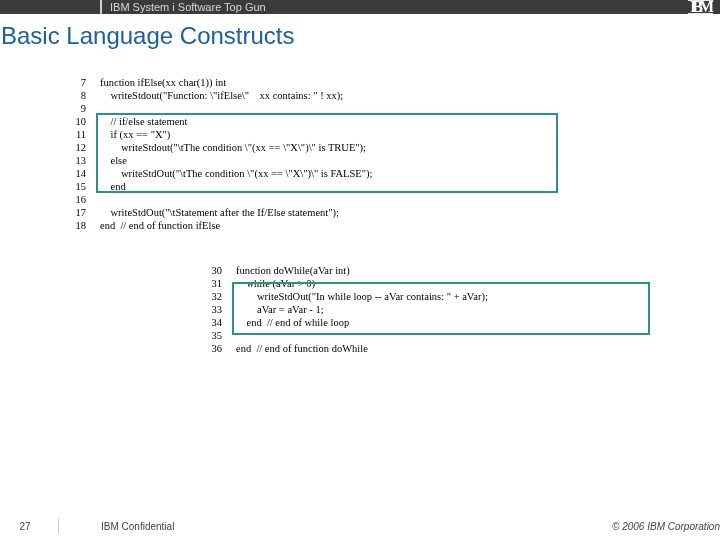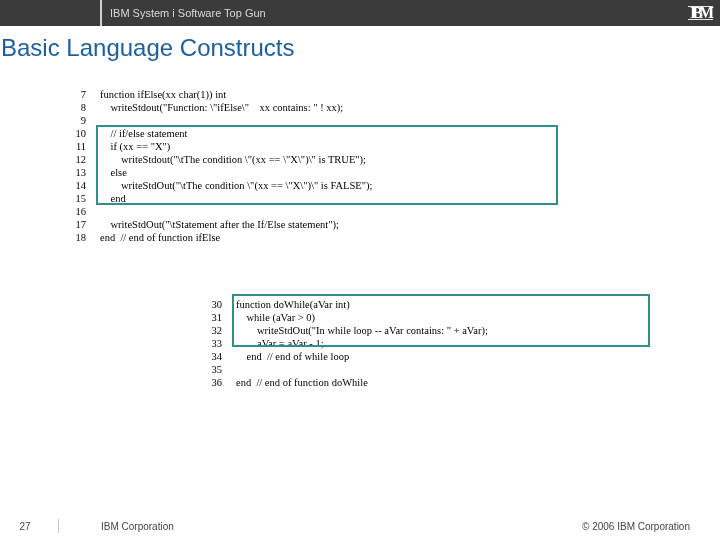--- a/index.html
+++ b/index.html
@@ -1,18 +1,18 @@
 <!DOCTYPE html>
 <html><head>
 <meta charset="utf-8">
 <style>
   * { box-sizing: border-box; margin: 0; padding: 0; }
   html, body { width: 720px; height: 540px; font-family: Arial, Helvetica, sans-serif; background: #fff; overflow: hidden; }
   .header {
-    height: 26px;
+    height: 14px;
     background: #3b3b3b;
     color: #d8d8d8;
     display: flex;
     align-items: center;
     justify-content: space-between;
     padding: 0 10px 0 0;
     font-size: 11px;
   }
   .header-left { display: flex; align-items: center; height: 100%; }
   .header-bar { width: 2px; height: 100%; background: #d0d0d0; margin-left: 100px; margin-right: 8px; }
@@ -34,21 +34,21 @@
   }
   .code {
     position: absolute;
     font-family: Liberation Serif, serif;
     font-size: 10.5px;
     line-height: 13px;
     color: #000;
     white-space: pre;
   }
   .code1 { left: 64px; top: 22px; width: 530px; }
-  .code2 { left: 200px; top: 232px; width: 460px; }
+  .code2 { left: 200px; top: 210px; width: 460px; }
   .lineno { display: inline-block; width: 22px; text-align: right; color: #000; margin-right: 14px; }
   .box1 {
     position: absolute;
     border: 2px solid #2f8f8f;
     left: 96px; top: 59px;
     width: 462px; height: 80px;
   }
   .box2 {
     position: absolute;
     border: 2px solid #2f8f8f;
@@ -61,21 +61,21 @@
     height: 28px;
     display: flex;
     align-items: center;
     font-size: 10px;
     color: #444;
     gap: 8px;
   }
   .page-no { width: 50px; text-align: center; }
   .vbar { width: 1px; height: 14px; background: #c8c8c8; margin: 0 34px 0 0; }
   .conf { flex: 0 0 auto; }
-  .copy { margin-left: auto; padding-right: 30px; }
+  .copy { margin-left: auto; padding-right: 0; font-style: italic; }
 </style>
 </head>
 <body>
 
 <div class="header">
   <div class="header-left">
     <div class="header-bar"></div>
     <div>IBM System i Software Top Gun</div>
   </div>
   <div class="logo">
@@ -89,15 +89,15 @@
   <div class="code code1" id="code1"><div><span class="lineno">7</span><span>function ifElse(xx char(1)) int</span></div><div><span class="lineno">8</span><span>    writeStdout("Function: \"ifElse\"    xx contains: " ! xx);</span></div><div><span class="lineno">9</span><span></span></div><div><span class="lineno">10</span><span>    // if/else statement</span></div><div><span class="lineno">11</span><span>    if (xx == "X")</span></div><div><span class="lineno">12</span><span>        writeStdout("\tThe condition \"(xx == \"X\")\" is TRUE");</span></div><div><span class="lineno">13</span><span>    else</span></div><div><span class="lineno">14</span><span>        writeStdOut("\tThe condition \"(xx == \"X\")\" is FALSE");</span></div><div><span class="lineno">15</span><span>    end</span></div><div><span class="lineno">16</span><span></span></div><div><span class="lineno">17</span><span>    writeStdOut("\tStatement after the If/Else statement");</span></div><div><span class="lineno">18</span><span>end  // end of function ifElse</span></div></div>
   <div class="box1"></div>
 
   <div class="code code2" id="code2"><div><span class="lineno">30</span><span>function doWhile(aVar int)</span></div><div><span class="lineno">31</span><span>    while (aVar &gt; 0)</span></div><div><span class="lineno">32</span><span>        writeStdOut("In while loop -- aVar contains: " + aVar);</span></div><div><span class="lineno">33</span><span>        aVar = aVar - 1;</span></div><div><span class="lineno">34</span><span>    end  // end of while loop</span></div><div><span class="lineno">35</span><span></span></div><div><span class="lineno">36</span><span>end  // end of function doWhile</span></div></div>
   <div class="box2"></div>
 </div>
 
 <div class="footer">
   <div class="page-no">27</div>
   <div class="vbar"></div>
-  <div class="conf">IBM Corporation</div>
+  <div class="conf">IBM Confidential</div>
   <div class="copy">© 2006  IBM Corporation</div>
 </div>
 
 </body></html>

